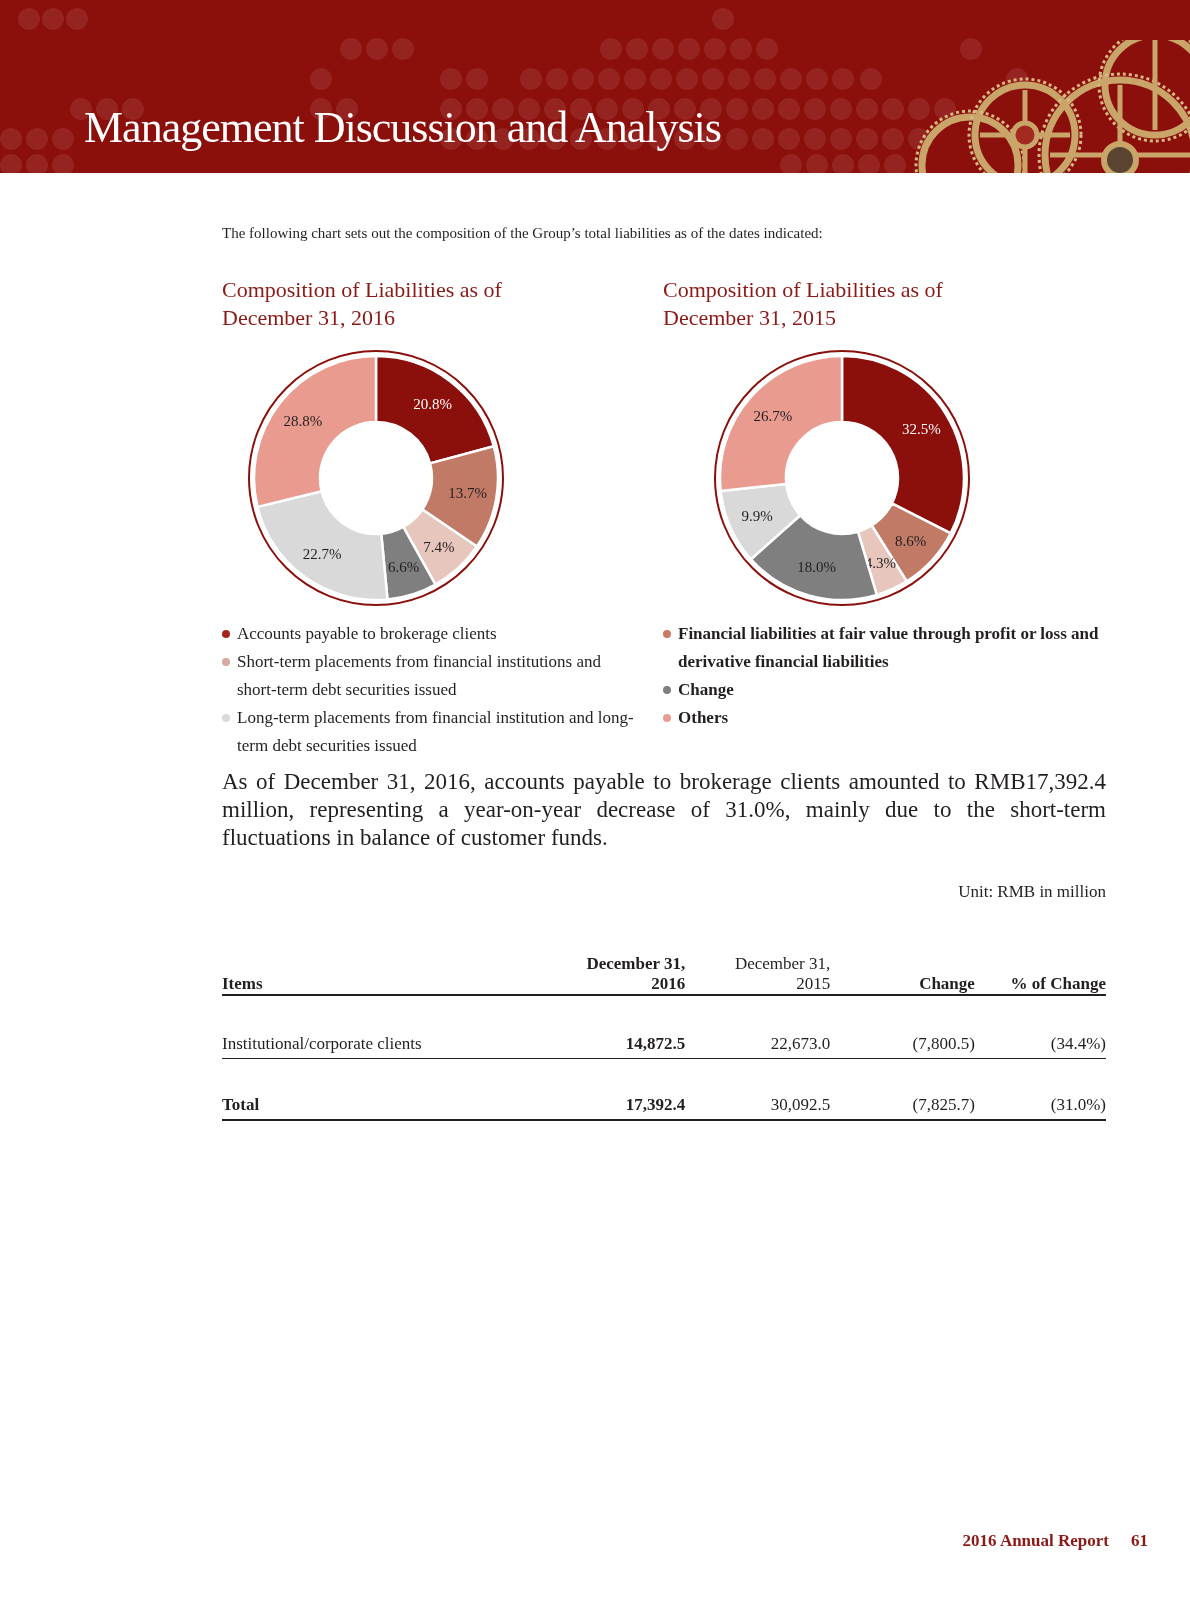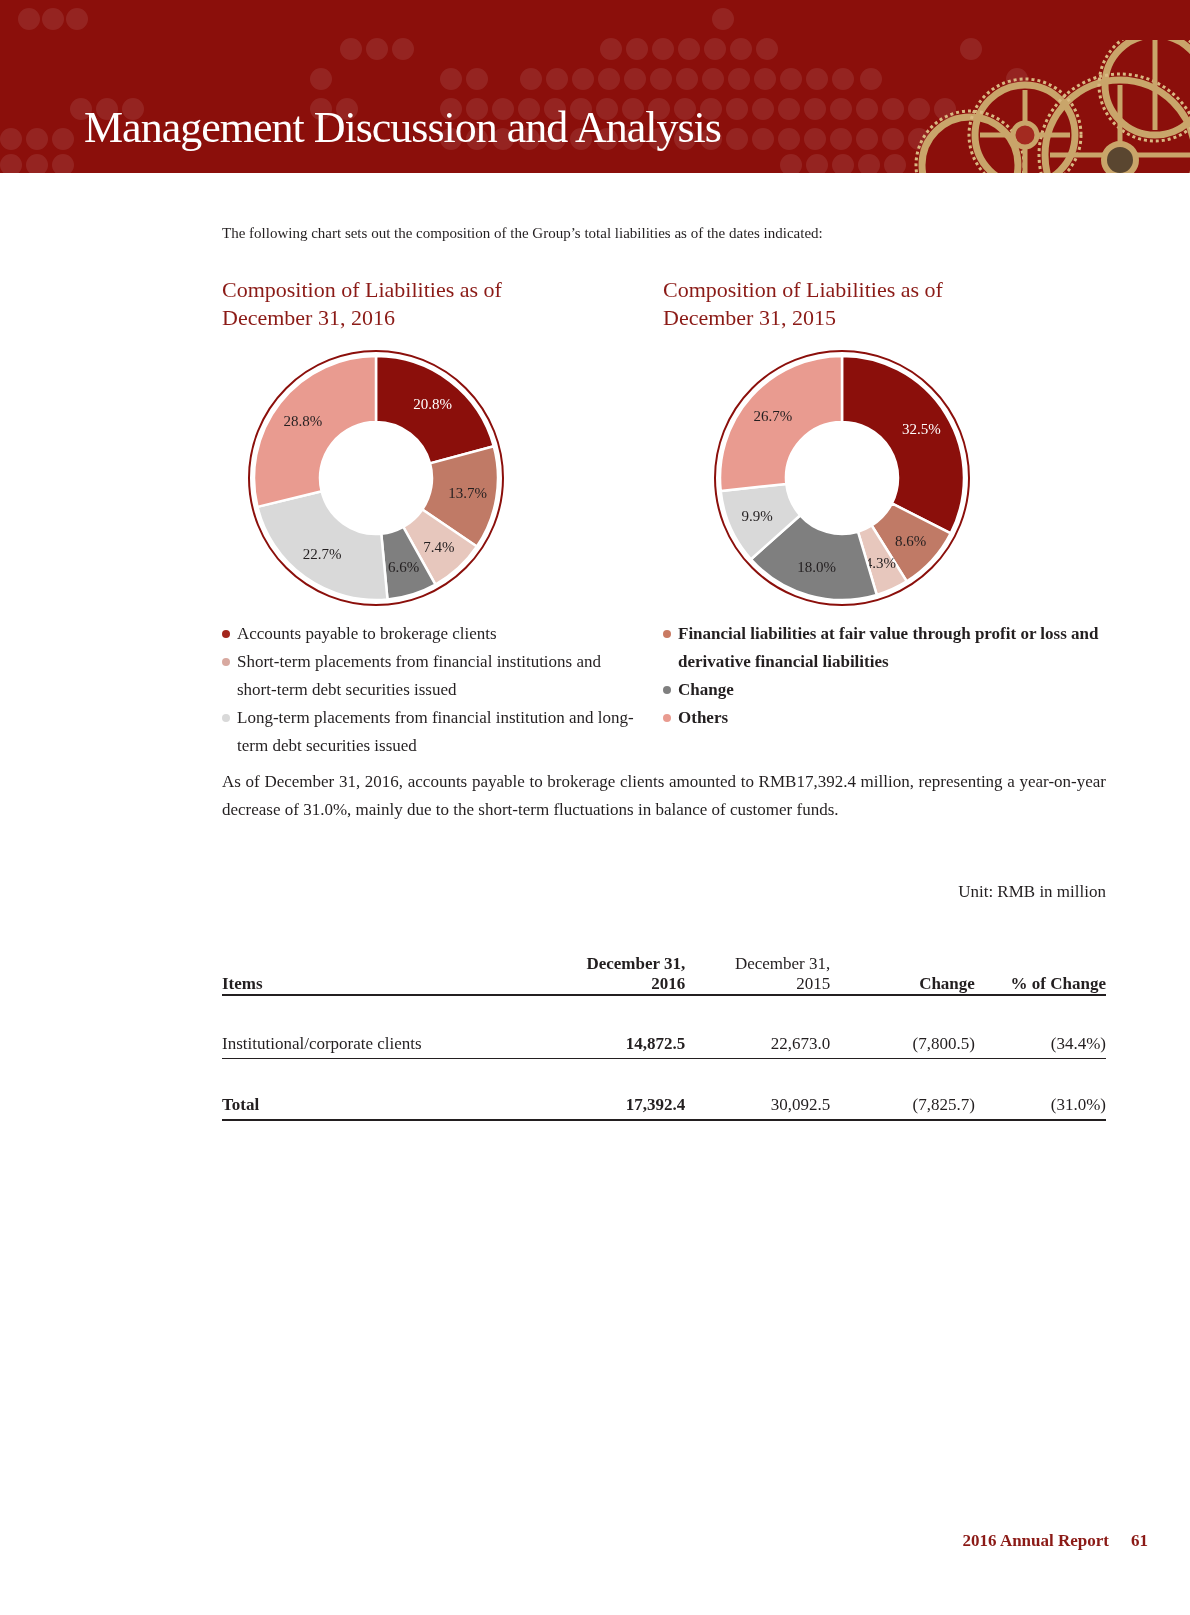--- a/index.html
+++ b/index.html
@@ -29,21 +29,21 @@
   .donut text { font-family: "Liberation Serif", "DejaVu Serif", serif; font-size: 15px; }
 
   
   .legend { position: absolute; font-size: 17px; line-height: 28px; }
   .legend.left { left: 222px; top: 620px; width: 420px; }
   .legend.right { left: 663px; top: 620px; width: 450px; font-weight: bold; }
   .legend-item { display: flex; align-items: flex-start; }
   .legend-bullet { display: inline-block; width: 8px; height: 8px; border-radius: 50%;
                    margin-top: 10px; margin-right: 7px; flex: 0 0 8px; }
 
-  .para { position: absolute; left: 222px; top: 768px; width: 884px; font-size: 17px;
+  .para { position: absolute; left: 222px; top: 768px; width: 884px; font-size: 23px;
           line-height: 28px; text-align: justify; text-align-last: left; }
 
   .unit { position: absolute; right: 84px; top: 882px; font-size: 17px; }
 
   
   table.data { position: absolute; left: 222px; top: 938px; width: 884px;
                border-collapse: collapse; font-size: 17px; }
   table.data th, table.data td { padding: 0 4px; }
   table.data th { font-weight: bold; vertical-align: bottom; height: 56px; }
   table.data th.light { font-weight: normal; }

